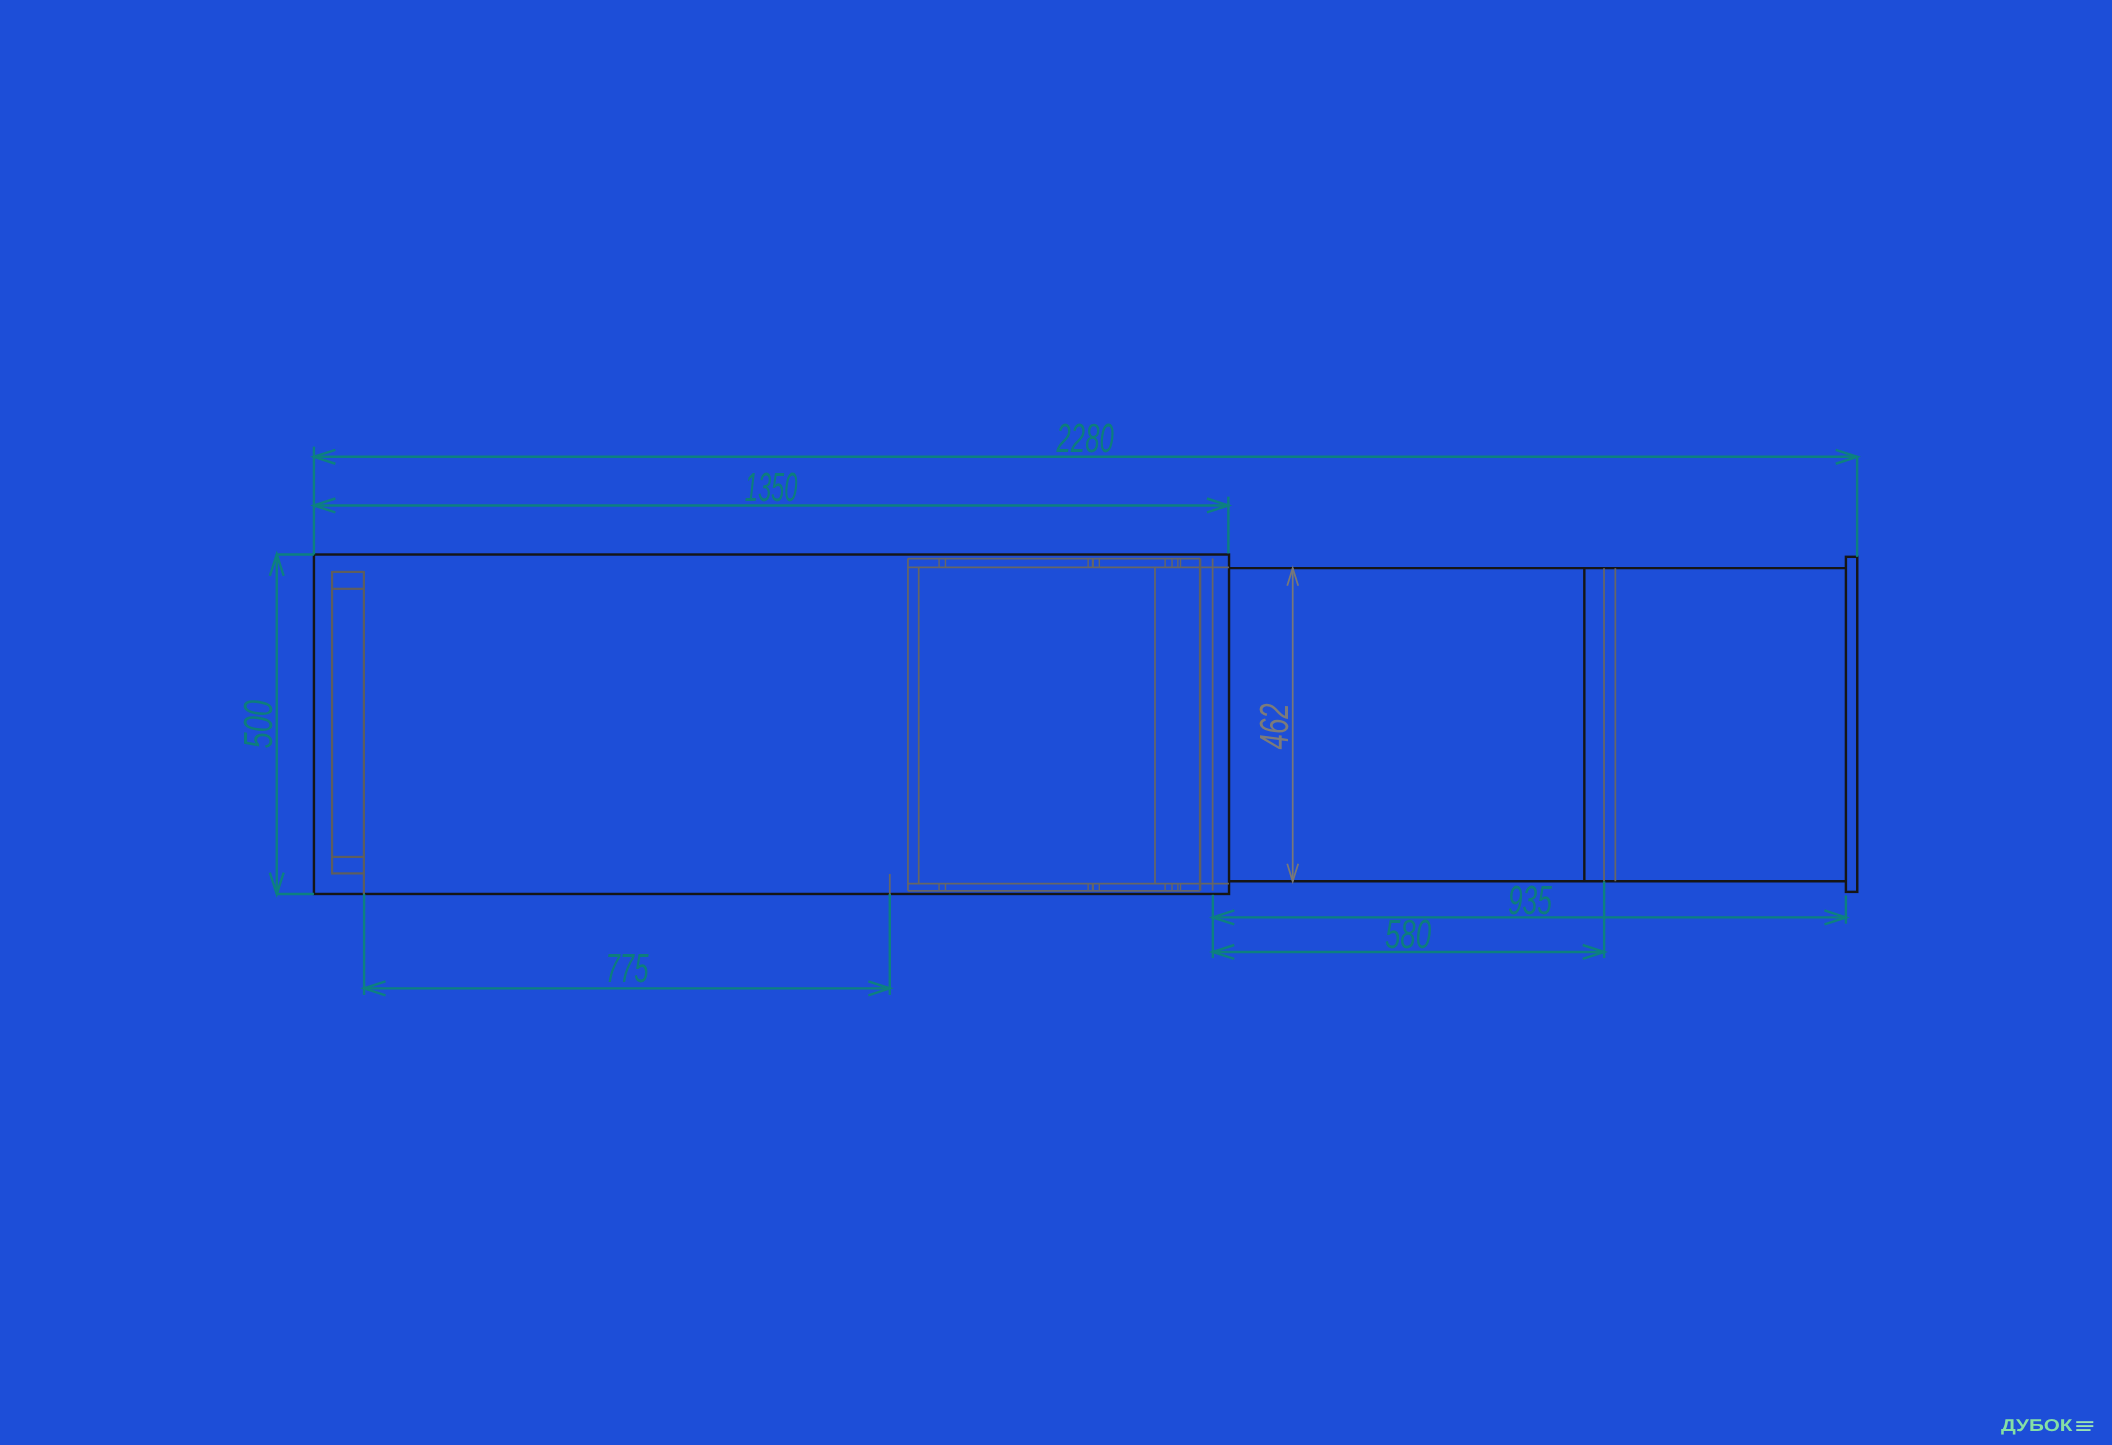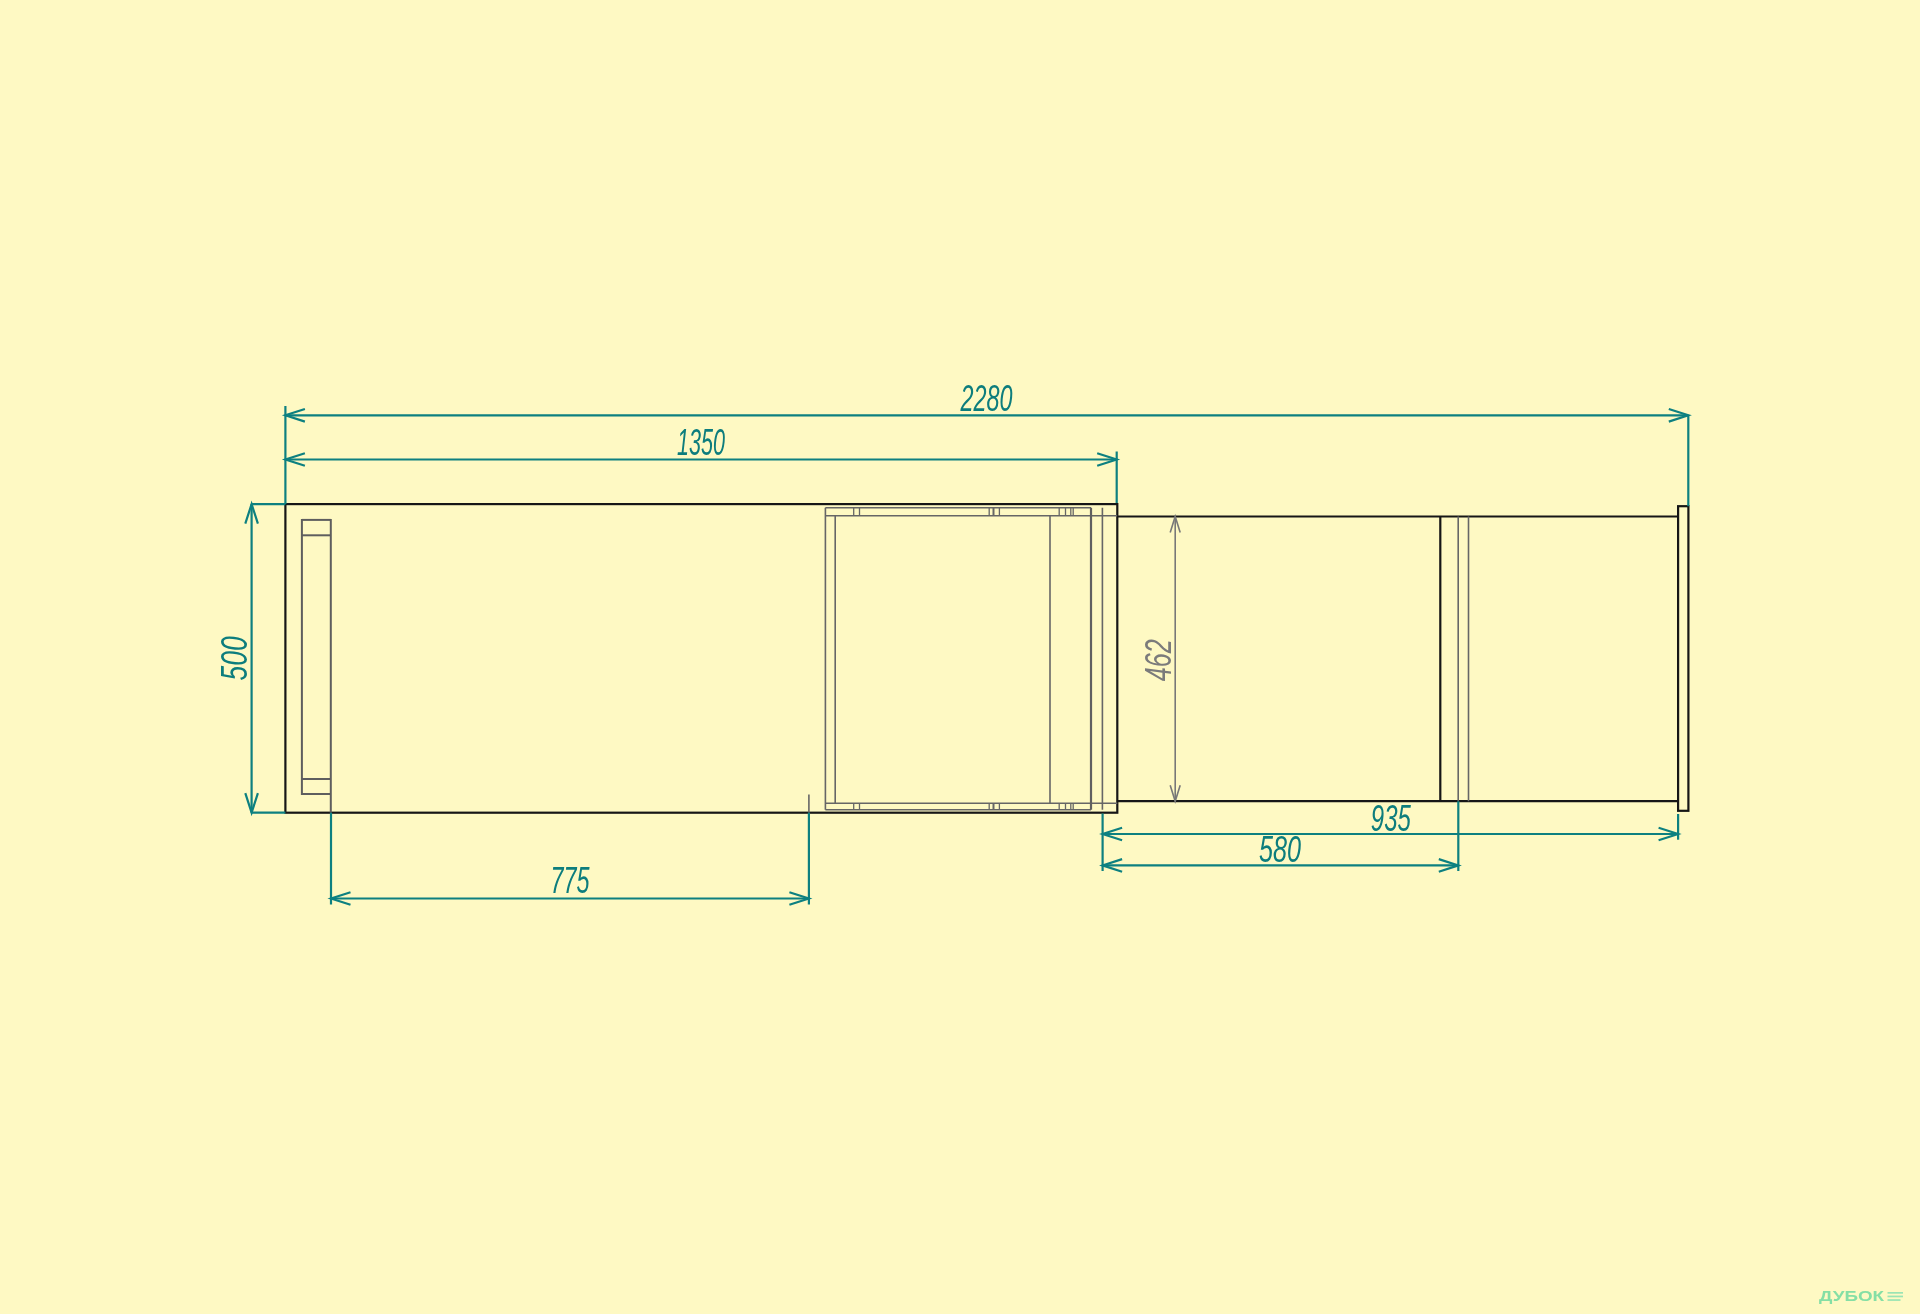--- a/index.html
+++ b/index.html
@@ -1,16 +1,16 @@
 <!DOCTYPE html>
 <html><head>
 <meta charset="utf-8">
 <style>
   html,body{margin:0;padding:0;background:#ffffff;}
-  .page{width:1920px;height:1314px;position:relative;background:#fef9c3;overflow:hidden;}
+  .page{width:1920px;height:1314px;position:relative;background:#1d4ed8;overflow:hidden;}
   svg{display:block;}
   text{font-family:"Liberation Sans", sans-serif;}
   .dim{font-style:italic;}
 </style>
 </head>
 <body>
 <div class="page">
 <svg width="1920" height="1314" viewBox="0 0 1920 1314" fill="none">
 
 <rect x="285.4" y="504.1" width="831.9" height="308.6" stroke="#161616" stroke-width="2.2"></rect>

